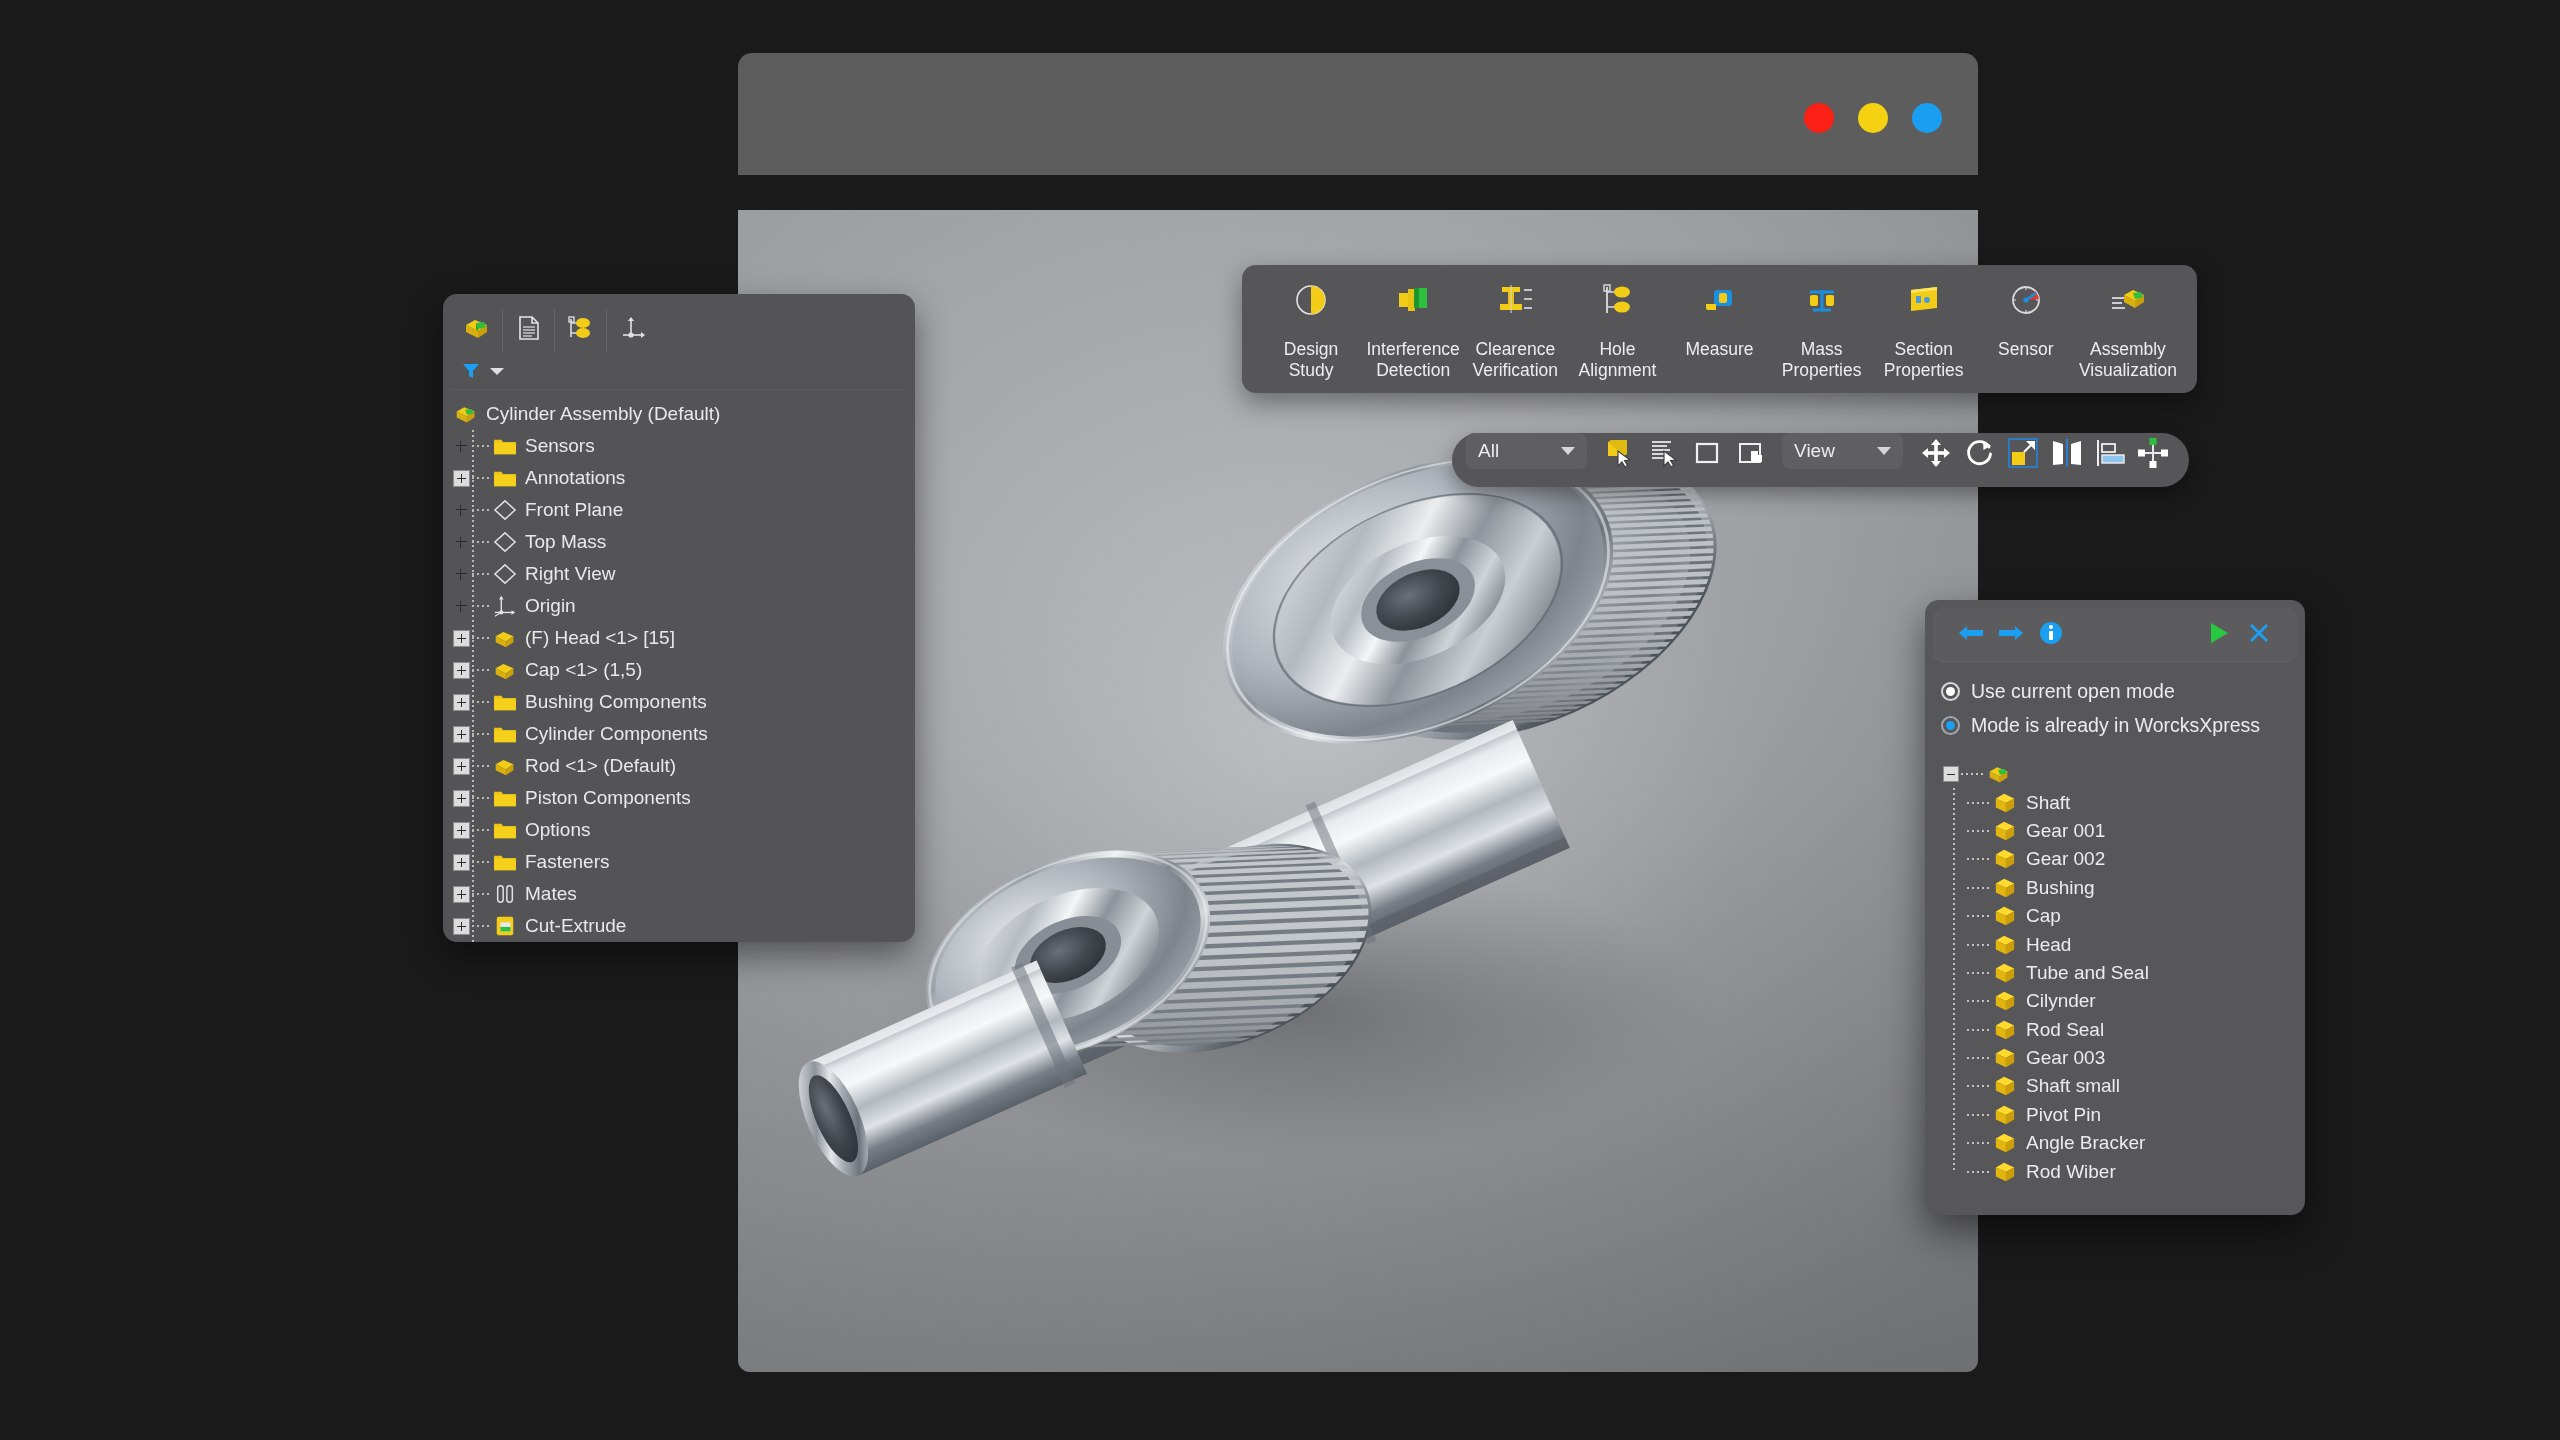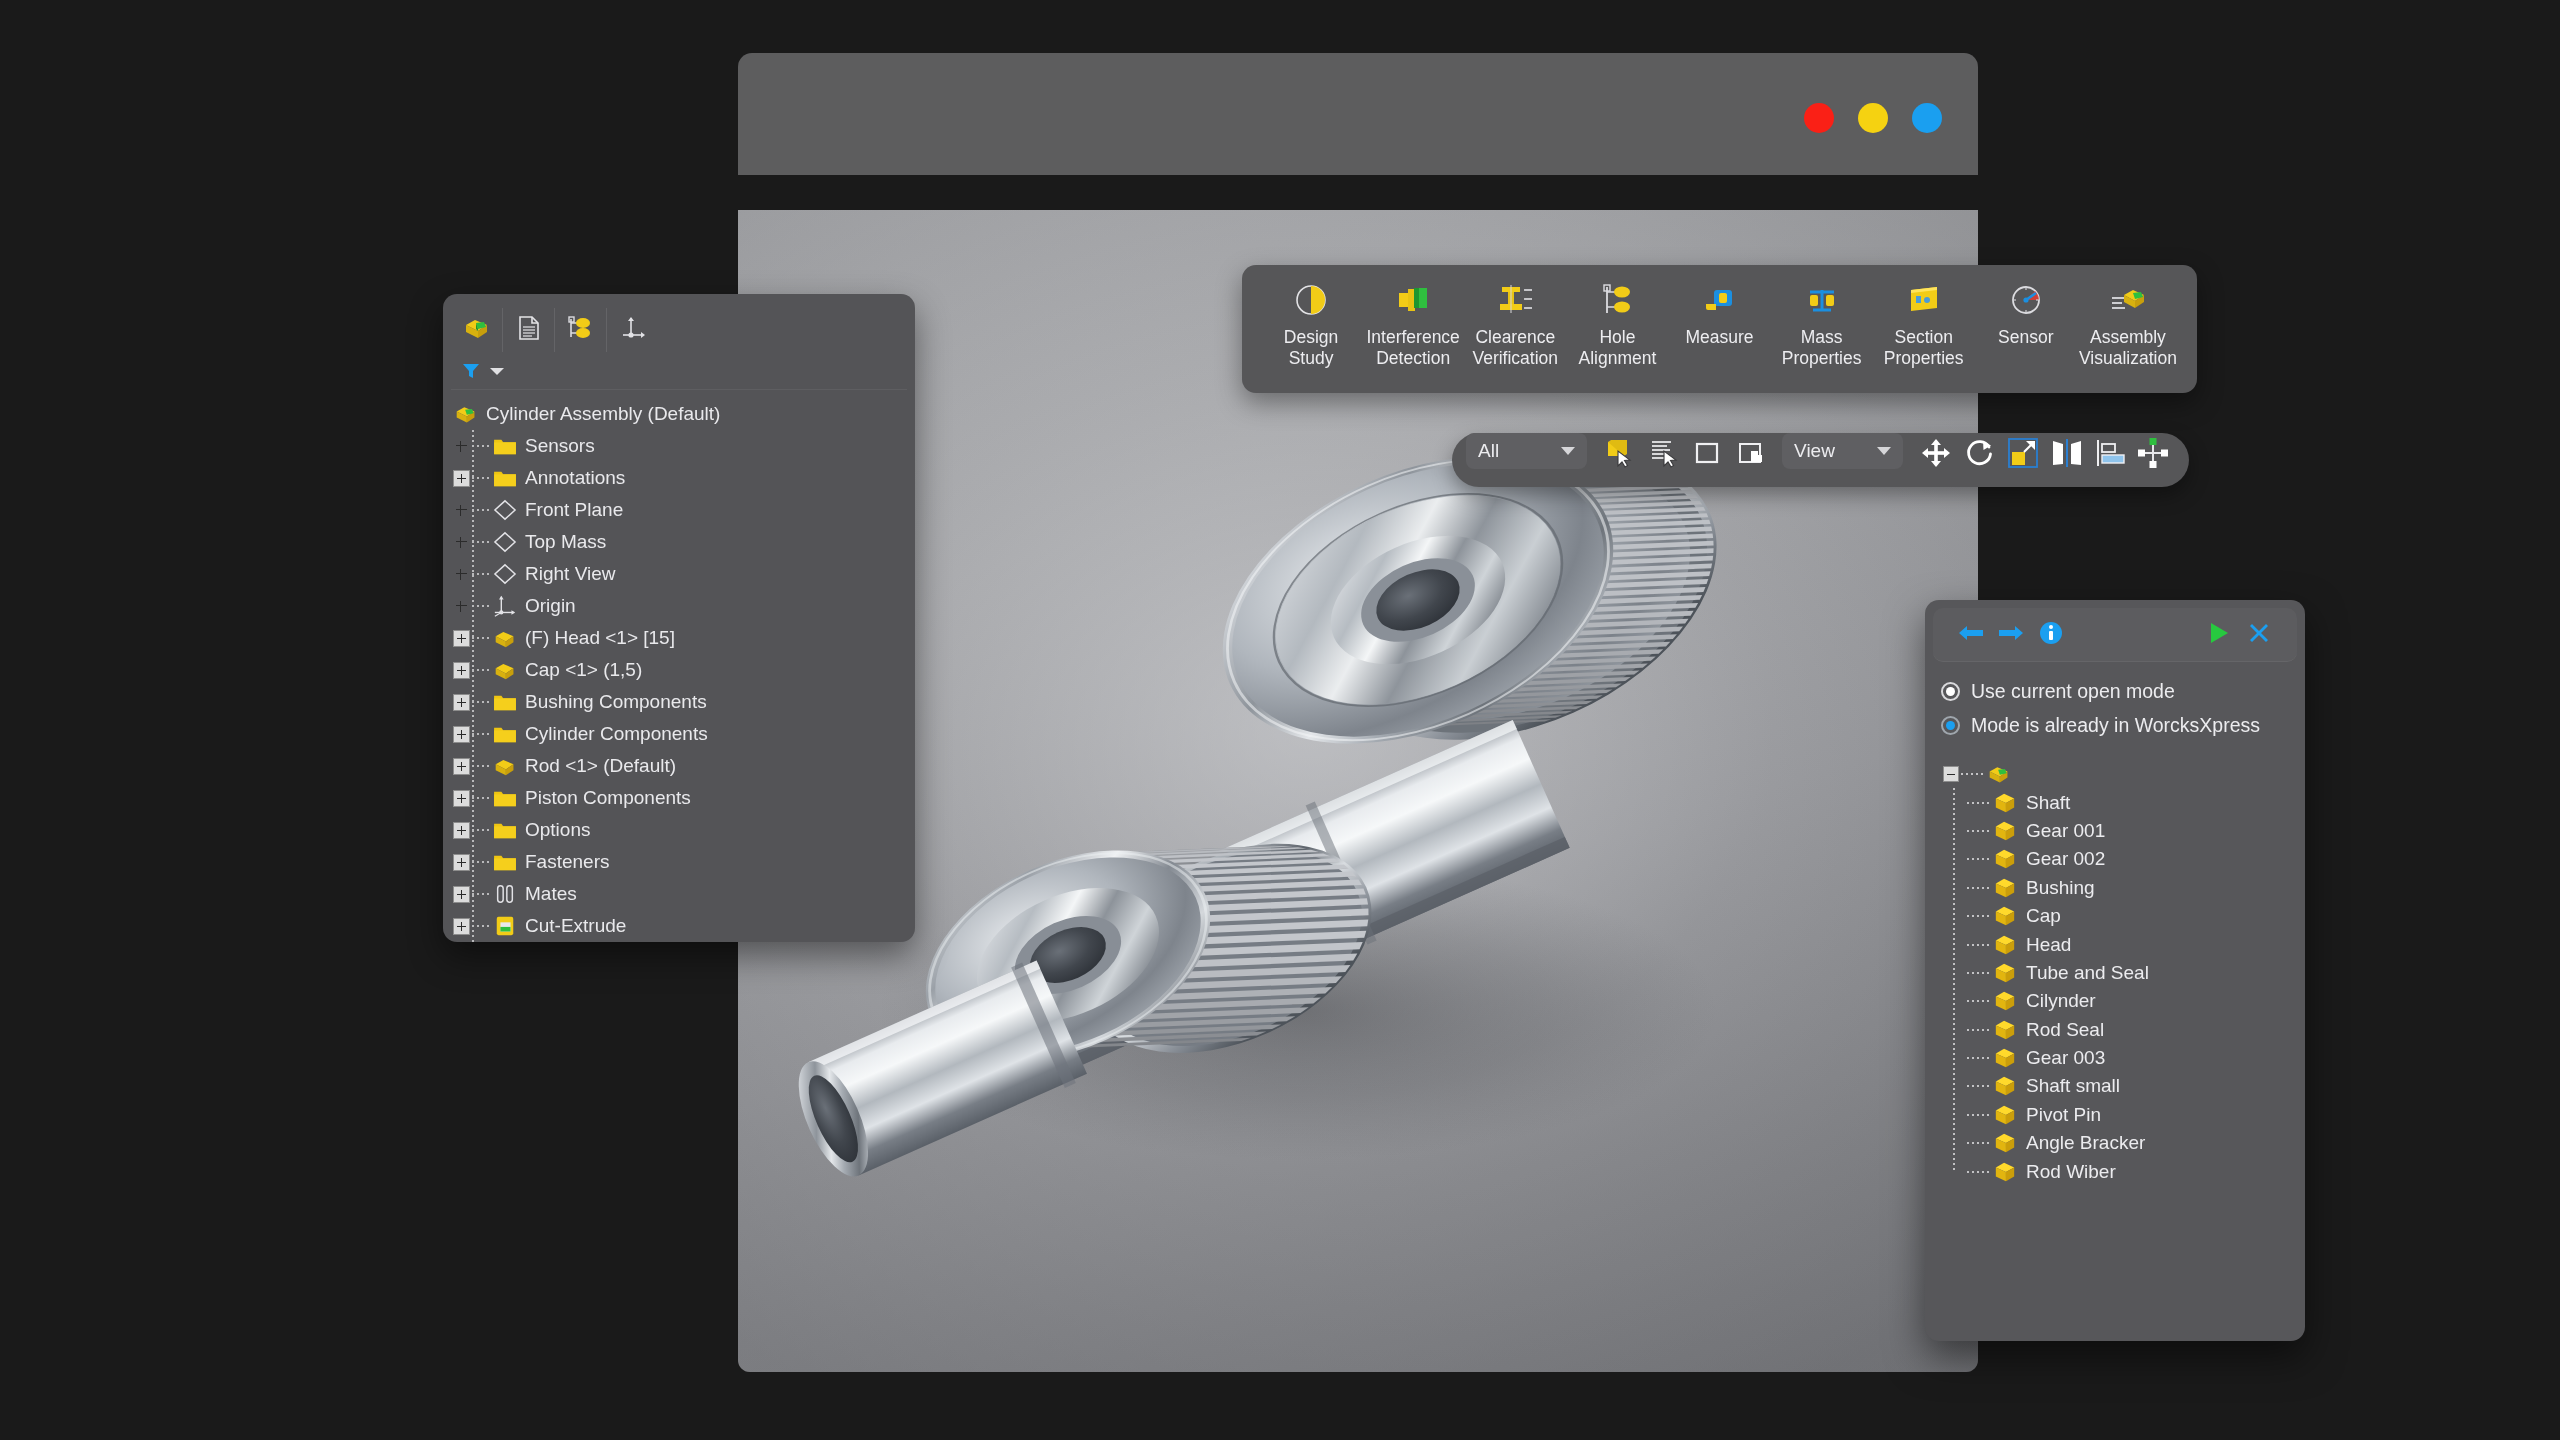--- a/index.html
+++ b/index.html
@@ -98,21 +98,21 @@
   
   .ribbon {
     position: absolute; left: 1242px; top: 265px; width: 955px; height: 128px;
     background: #565658; border-radius: 14px;
     display: flex; align-items: flex-start; justify-content: space-between;
     padding: 14px 18px 0 18px;
     box-shadow: 0 10px 26px rgba(0,0,0,.38);
   }
   .rib-item {
     display: flex; flex-direction: column; align-items: center;
-    width: 118px; gap: 6px; cursor: default;
+    width: 118px; gap: 18px; cursor: default;
   }
   .rib-glyph { height: 42px; display: flex; align-items: center; justify-content: center; }
   .rib-label {
     color: #ededf0; font-size: 17.5px; line-height: 21px; text-align: center;
     white-space: pre-line;
   }
 
   
   .viewbar {
     position: absolute; left: 1452px; top: 433px; width: 737px; height: 54px;
@@ -124,21 +124,21 @@
     width: 122px; height: 36px; background: #5f5f62; border-radius: 8px;
     display: flex; align-items: center; justify-content: space-between;
     padding: 0 12px; color: #ececef; font-size: 19px; margin-right: 12px;
   }
   .caret { width: 0; height: 0; border-left: 7px solid transparent; border-right: 7px solid transparent; border-top: 8px solid #d6d6d9; }
   .vb-btn { width: 44px; height: 44px; display: flex; align-items: center; justify-content: center; }
   .vb-sep { width: 10px; }
 
   
   .dialog {
-    position: absolute; left: 1925px; top: 600px; width: 380px; height: 741px;
+    position: absolute; left: 1925px; top: 600px; width: 380px; height: 615px;
     background: #57575a; border-radius: 14px;
     box-shadow: 0 16px 38px rgba(0,0,0,.5);
   }
   .dlg-head {
     height: 54px; margin: 8px 8px 0 8px;
     background: #5c5c5f; border-radius: 10px;
     display: flex; align-items: center; padding: 0 18px;
     border-bottom: 1px solid #656568;
   }
   .dlg-head .spacer { flex: 1; }

